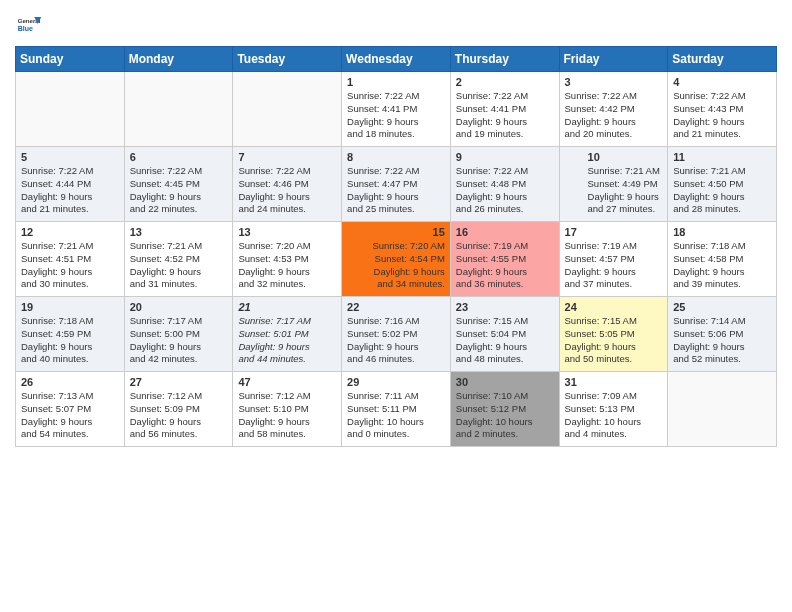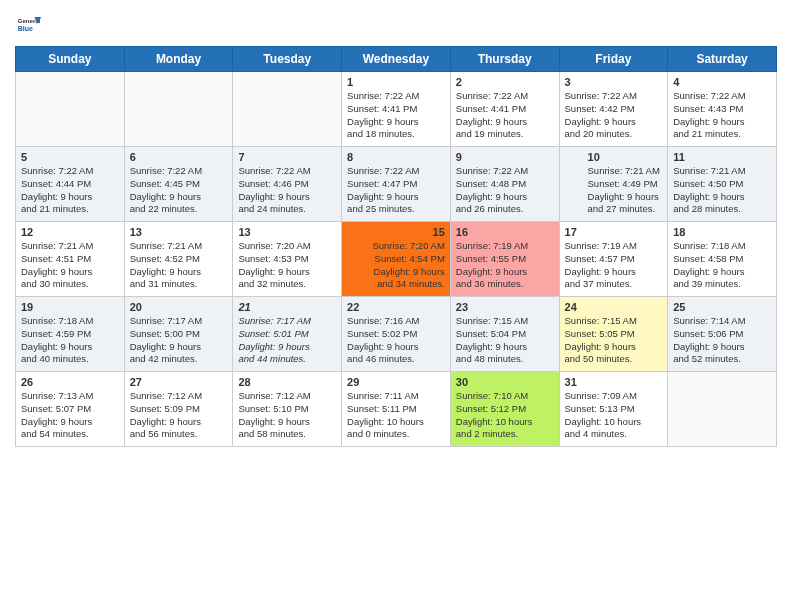--- a/index.html
+++ b/index.html
@@ -47,21 +47,21 @@
       width: 100%;
       border-collapse: collapse;
       border: 1px solid #ccc;
     }
     .calendar th {
       background: #2471b8;
       color: #fff;
       font-size: 12px;
       font-weight: bold;
       padding: 5px 4px;
-      text-align: center;
+      text-align: left;
       border: 1px solid #1a5fa8;
     }
     .calendar td {
       vertical-align: top;
       border: 1px solid #ccc;
       padding: 4px 5px;
       width: calc(100% / 7);
       min-height: 75px;
       height: 75px;
       background: #fff;
@@ -241,28 +241,28 @@
         <tr>
           <td style="background: rgb(255, 255, 255);">
             <span class="day-num">26</span>
             <div class="day-info">Sunrise: 7:13 AM<br>Sunset: 5:07 PM<br>Daylight: 9 hours<br>and 54 minutes.</div>
           </td>
           <td style="background: rgb(255, 255, 255);">
             <span class="day-num">27</span>
             <div class="day-info">Sunrise: 7:12 AM<br>Sunset: 5:09 PM<br>Daylight: 9 hours<br>and 56 minutes.</div>
           </td>
           <td style="background: rgb(255, 255, 255);">
-            <span class="day-num">28</span>
+            <span class="day-num">47</span>
             <div class="day-info">Sunrise: 7:12 AM<br>Sunset: 5:10 PM<br>Daylight: 9 hours<br>and 58 minutes.</div>
           </td>
           <td style="background: rgb(255, 255, 255);">
             <span class="day-num">29</span>
             <div class="day-info">Sunrise: 7:11 AM<br>Sunset: 5:11 PM<br>Daylight: 10 hours<br>and 0 minutes.</div>
           </td>
-          <td style="background: #bef264;">
+          <td style="background: #a3a3a3;">
             <span class="day-num">30</span>
             <div class="day-info">Sunrise: 7:10 AM<br>Sunset: 5:12 PM<br>Daylight: 10 hours<br>and 2 minutes.</div>
           </td>
           <td style="background: rgb(255, 255, 255);">
             <span class="day-num">31</span>
             <div class="day-info">Sunrise: 7:09 AM<br>Sunset: 5:13 PM<br>Daylight: 10 hours<br>and 4 minutes.</div>
           </td>
           <td class="empty-cell" style="background: rgb(250, 250, 250);"></td>
         </tr>
       </tbody>

